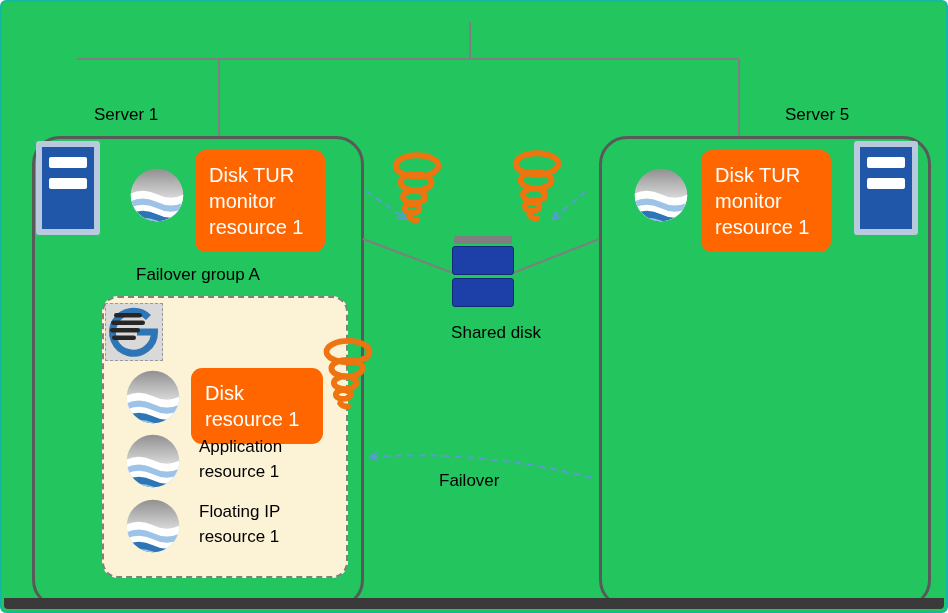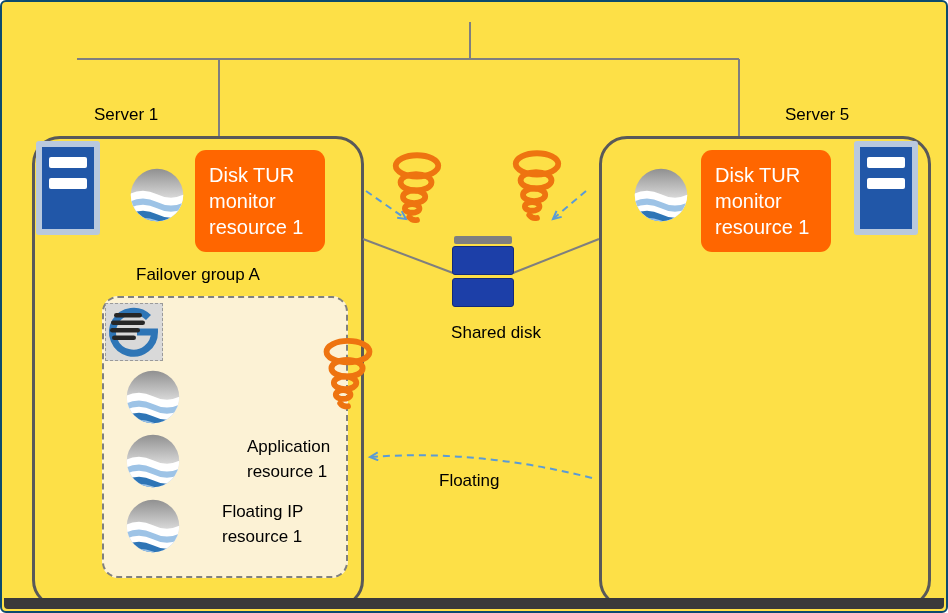--- a/index.html
+++ b/index.html
@@ -1,20 +1,20 @@
 <!DOCTYPE html>
 <html><head>
 <meta charset="utf-8">
 <style>
   html,body { margin:0; padding:0; background:#fff; }
   body { font-family:"Liberation Sans", sans-serif; }
   .canvas {
     position:relative; width:948px; height:613px;
-    box-sizing:border-box; background:#fde047;
-    border:2px solid #0c4a6e; border-radius:6px; overflow:hidden;text-decoration:underline;
+    box-sizing:border-box; background:#22c55e;
+    border:2px solid #14b8a6; border-radius:6px; overflow:hidden;text-decoration:underline;
   }
   .overlay { position:absolute; left:0; top:0; width:948px; height:613px; pointer-events:none; }
   .abs { position:absolute; }
   .label { font-size:17px; color:#000; line-height:1.3; }
   .server-box {
     position:absolute; box-sizing:border-box;
     border:3px solid #595959; border-radius:28px; background:transparent;
   }
   .tower {
     position:absolute; box-sizing:border-box; width:64px; height:94px;
@@ -132,43 +132,44 @@
         <rect x="5" y="16.5" width="34" height="4.6" rx="2.3"></rect>
         <rect x="4" y="24" width="30" height="4.6" rx="2.3"></rect>
         <rect x="6" y="31.5" width="24" height="4.6" rx="2.3"></rect>
       </g>
     </svg>
   </div>
 
   <svg class="icon" style="left:123px; top:367px;" width="56" height="56">
       <use href="#wave"></use>
     </svg>
+  <div class="badge" style="left:189px; top:366px; width:132px;">Disk resource 1</div>
 
   <svg class="icon" style="left:123px; top:431px;" width="56" height="56">
       <use href="#wave"></use>
     </svg>
-  <div class="res-text" style="left:197px; top:433px; width:122px;margin-left:48px;">Application resource 1</div>
+  <div class="res-text" style="left:197px; top:433px; width:122px;">Application resource 1</div>
 
   <svg class="icon" style="left:123px; top:496px;" width="56" height="56">
       <use href="#wave"></use>
     </svg>
-  <div class="res-text" style="left:197px; top:498px; width:122px;margin-left:23px;">Floating IP resource 1</div>
+  <div class="res-text" style="left:197px; top:498px; width:122px;">Floating IP resource 1</div>
 
   <div class="disk-cap" style="left:452px; top:234px; width:58px; height:8px;"></div>
   <div class="disk-unit" style="left:450px; top:244px; width:62px; height:29px;"></div>
   <div class="disk-unit" style="left:450px; top:276px; width:62px; height:29px;"></div>
   <div class="abs label" style="left:436px; top:320px; width:116px; text-align:center;">Shared disk</div>
 
   <svg class="icon" style="left:386px; top:150px;" width="58" height="78">
       <use href="#tornado"></use>
     </svg>
   <svg class="icon" style="left:506px; top:148px;" width="58" height="78">
       <use href="#tornado"></use>
     </svg>
   <svg class="icon" style="left:316px; top:336px;" width="60" height="78">
       <use href="#tornado"></use>
     </svg>
 
-  <div class="abs label" style="left:437px; top:468px;">Floating</div>
+  <div class="abs label" style="left:437px; top:468px;">Failover</div>
 
   <div class="bottom-bar"></div>
 
 </div>
 
 </body></html>

